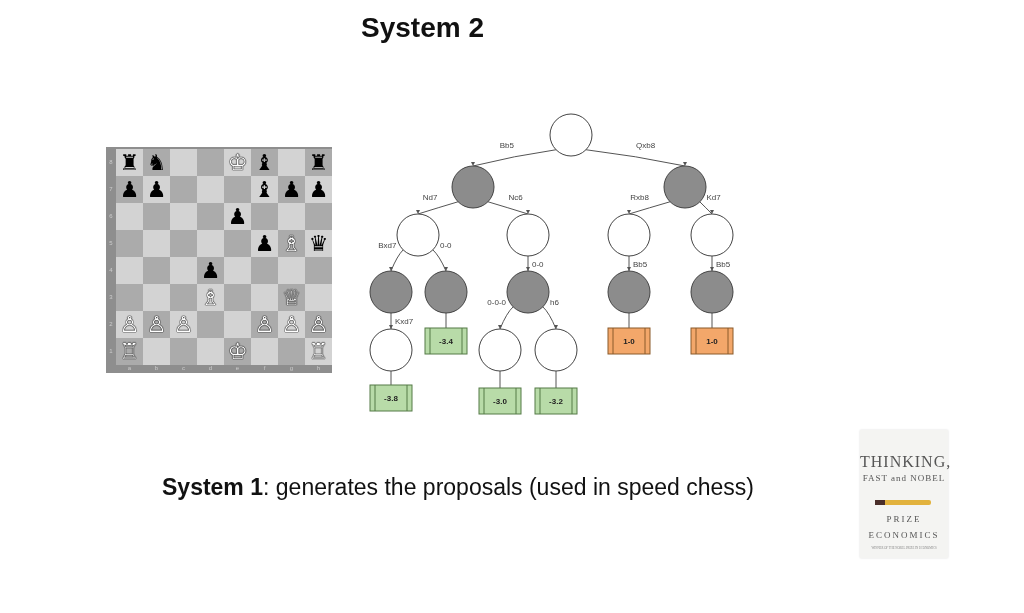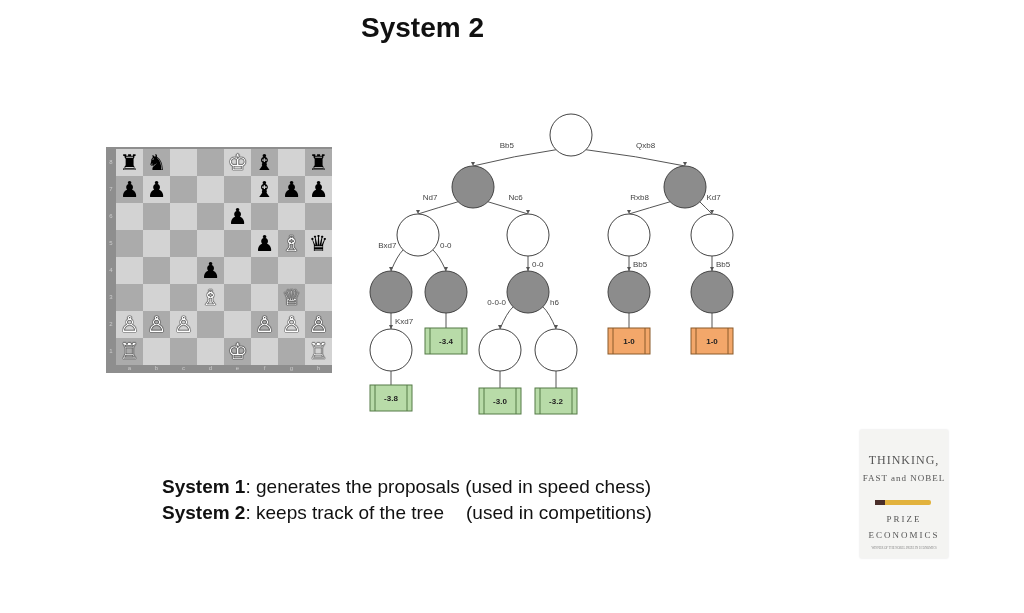--- a/index.html
+++ b/index.html
@@ -11,26 +11,26 @@
                  font-family: "DejaVu Sans", sans-serif; font-size: 22px; line-height: 1; }
     .board .light { background: #d3d3d3; }
     .board .dark { background: #ababab; }
     .board .rank-lbl { position: absolute; left: 0; width: 10px; font-size: 6px; color: #ccc; text-align: center; }
     .board .file-lbl { position: absolute; top: 218px; width: 27px; font-size: 6px; color: #ccc; text-align: center; }
     .pw { color: #fff; text-shadow: 0 0 1px #000, 0 0 1px #000, 0 0 1px #000; }
     .pb { color: #000; }
     svg.tree { position: absolute; left: 355px; top: 110px; }
     .tree text { font-family: "Liberation Sans", sans-serif; font-size: 8px; fill: #444; }
     .tree text.leaf { font-weight: bold; fill: #222; font-size: 8px; }
-    .bullets { position: absolute; left: 162px; top: 474px; font-size: 19px; color: #111; line-height: 26px; }
+    .bullets { position: absolute; left: 162px; top: 474px; font-size: 23px; color: #111; line-height: 26px; }
     .bullets b { font-weight: bold; }
     .gap { display: inline-block; width: 22px; }
     .book { position: absolute; left: 860px; top: 430px; width: 88px; height: 128px; background: #f4f4f2;
             box-shadow: 0 0 2px #ddd; font-family: "Liberation Serif", serif; color: #555; text-align: center; }
-    .book .t1 { position: absolute; top: 23px; width: 100%; font-size: 12px; letter-spacing: 1px; }
+    .book .t1 { position: absolute; top: 23px; width: 100%; font-size: 16px; letter-spacing: 1px; }
     .book .t2 { position: absolute; top: 43px; width: 100%; font-size: 9px; letter-spacing: 1px; }
     .book .pencil { position: absolute; top: 70px; left: 15px; width: 56px; height: 5px; background: #e2b23d; border-radius: 2px; }
     .book .pencil::before { content: ""; position: absolute; left: 0; top: 0; width: 10px; height: 5px; background: #4a2e2a; }
     .book .a1 { position: absolute; top: 84px; width: 100%; font-size: 9px; letter-spacing: 2px; }
     .book .a2 { position: absolute; top: 100px; width: 100%; font-size: 9px; letter-spacing: 2px; }
     .book .sub { position: absolute; top: 116px; width: 100%; font-size: 3px; color: #888; }
   </style>
 </head>
 <body>
 
@@ -258,23 +258,20 @@
     <rect x="336" y="218" width="42" height="26" fill="#f3a76a" stroke="#8a5a2a" stroke-width="1"></rect>
     <line x1="341" y1="218" x2="341" y2="244" stroke="#8a5a2a" stroke-width="1"></line>
     <line x1="373" y1="218" x2="373" y2="244" stroke="#8a5a2a" stroke-width="1"></line>
     <text x="357" y="234" text-anchor="middle" class="leaf">1-0</text>
   </svg>
 
 <div class="bullets">
   <div>
     <b>System 1</b><span>: generates the proposals (used in speed chess)</span>
   </div>
-  <div>
-    <b>System 2</b><span>: keeps track of the tree</span><span class="gap"></span><span>(used in competitions)</span>
-  </div>
 </div>
 
 <div class="book">
   <div class="t1">THINKING,</div>
   <div class="t2">FAST and NOBEL</div>
   <div class="pencil"></div>
   <div class="a1">PRIZE</div>
   <div class="a2">ECONOMICS</div>
   <div class="sub">WINNER OF THE NOBEL PRIZE IN ECONOMICS</div>
 </div>

